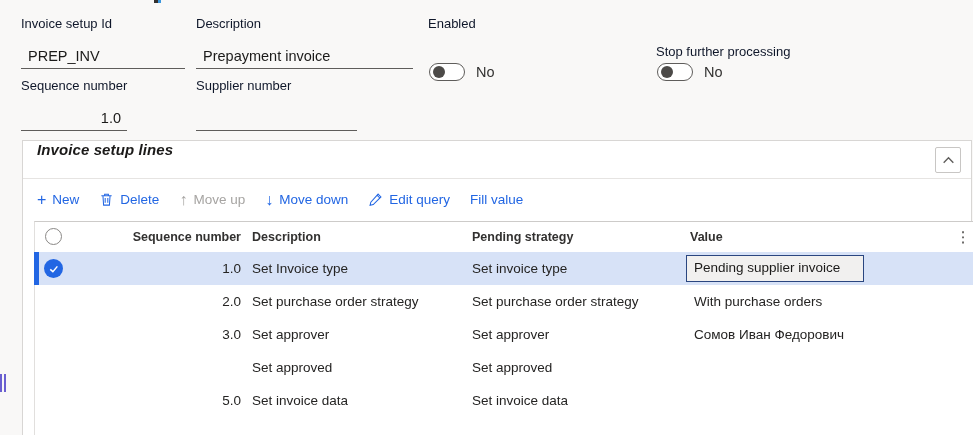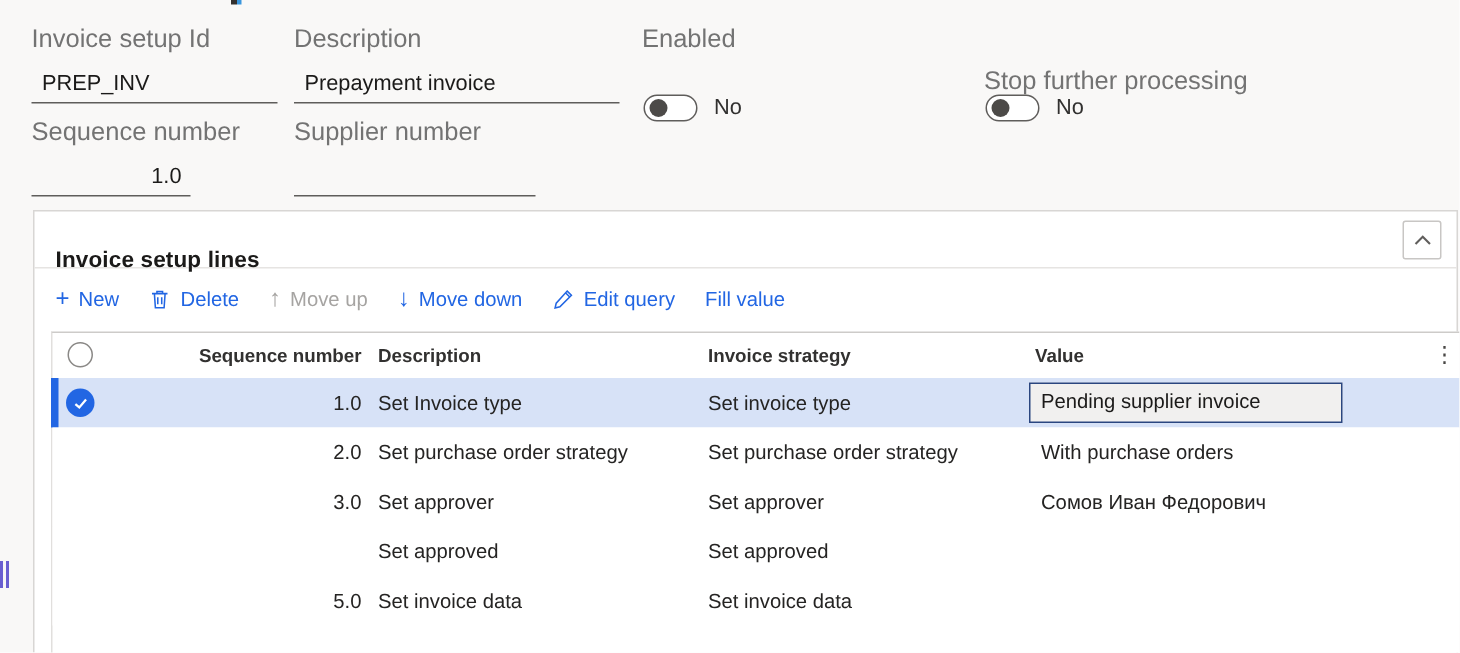--- a/index.html
+++ b/index.html
@@ -13,43 +13,43 @@
 
   
   .title-fragment { position:absolute; left:154px; top:0; height:3px; display:flex; }
   .title-fragment span { display:block; height:3px; }
   .frag-dark { width:4px; background:#33302e; }
   .frag-blue { width:3px; background:#3a96dd; }
   .dock-indicator { position:absolute; left:0; top:374px; width:6px; height:18px; display:flex; gap:2px; }
   .dock-indicator i { display:block; width:2px; height:18px; background:#6a5fd0; }
 
   
-  .field-label { position:absolute; font-size:17px; color:#737373; white-space:nowrap; }
+  .field-label { position:absolute; font-size:13px; color:#0f172a; white-space:nowrap; }
   .field-input {
     position:absolute; height:24px; border:none; outline:none; background:transparent;
     border-bottom:1px solid #5f5d5b; font-family:"Liberation Sans",sans-serif;
     font-size:14.5px; color:#1b1a19; padding:0 0 2px 7px;margin-top:12px;
   }
   .toggle-group { position:absolute; display:flex; align-items:center; gap:11px;margin-top:25px; }
   .toggle-pill {
     position:relative; width:36px; height:18px; border:1px solid #5f5d5b;
     border-radius:10px; background:#fff; cursor:pointer;
   }
   .toggle-knob { position:absolute; left:3px; top:2px; width:12px; height:12px; border-radius:50%; background:#4c4a48; }
   .toggle-state { font-size:14.5px; color:#323130; }
 
   
   .panel {
     position:absolute; left:22px; top:140px; width:950px; height:295px;
     background:#ffffff; border:1px solid #d8d6d4; border-bottom:none;
   }
   .panel-header { position:relative; height:38px; border-bottom:1px solid #e6e4e2; }
   .panel-title {
-    position:absolute; left:14px; top:24px; font-size:15px; font-weight:700;
-    letter-spacing:.1px; color:#1b1a19;
+    position:absolute; left:14px; top:0; font-size:15px; font-weight:700;
+    letter-spacing:.1px; color:#1b1a19;font-style:italic;
   }
   .collapse-btn {
     position:absolute; right:10px; top:6px; width:26px; height:26px;
     border:1px solid #c8c6c4; border-radius:2px; background:#fff; cursor:pointer;
     display:flex; align-items:center; justify-content:center; color:#605e5c;
   }
 
   
   .toolbar { height:41px; display:flex; align-items:center; padding-left:14px; gap:20px; }
   .tb-btn {
@@ -85,21 +85,21 @@
   .row-check {
     position:absolute; left:9px; top:7px; width:19px; height:19px; border-radius:50%;
     background:#2266E3; display:flex; align-items:center; justify-content:center;
   }
   .cell { position:absolute; top:0; line-height:33px; font-size:13.5px; color:#252423; white-space:nowrap; }
   .cell-seq   { left:60px; width:146px; text-align:right; }
   .cell-desc  { left:217px; }
   .cell-strat { left:437px; }
   .cell-val   { left:659px; }
   .value-box {
-    position:absolute; left:651px; top:3px; width:209px; height:27px;
+    position:absolute; left:651px; top:3px; width:178px; height:27px;
     background:#f1f0ef; border:1.5px solid #2a4680;
     font-size:13.5px; color:#1b1a19; line-height:24px; padding-left:7px;
     white-space:nowrap; overflow:hidden;
   }
 </style>
 </head>
 <body>
 
 <div class="stage">
 
@@ -180,21 +180,21 @@
         <span>Fill value</span>
       </button>
     </div>
 
     <div class="grid">
 
       <div class="grid-header">
         <div class="select-all-circle"></div>
         <div class="col-head col-seq-h">Sequence number</div>
         <div class="col-head col-desc-h">Description</div>
-        <div class="col-head col-strat-h">Invoice strategy</div>
+        <div class="col-head col-strat-h">Pending strategy</div>
         <div class="col-head col-val-h">Value</div>
         <div class="col-options">⋮</div>
       </div>
 
       <div class="grid-row selected">
         <div class="row-accent"></div>
         <div class="row-check">
           <svg viewBox="0 0 16 16" width="12" height="12">
               <polyline points="3,8.5 6.5,11.5 12.5,4.5" fill="none" stroke="#ffffff" stroke-width="2"></polyline>
             </svg>

